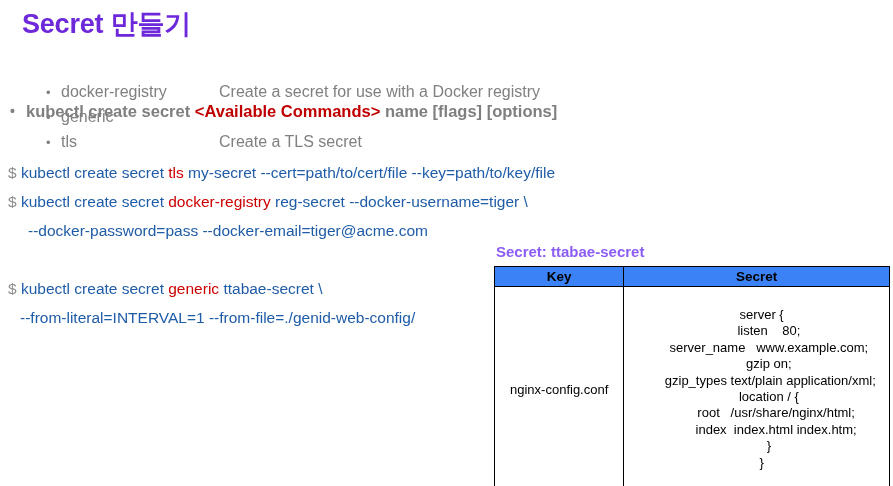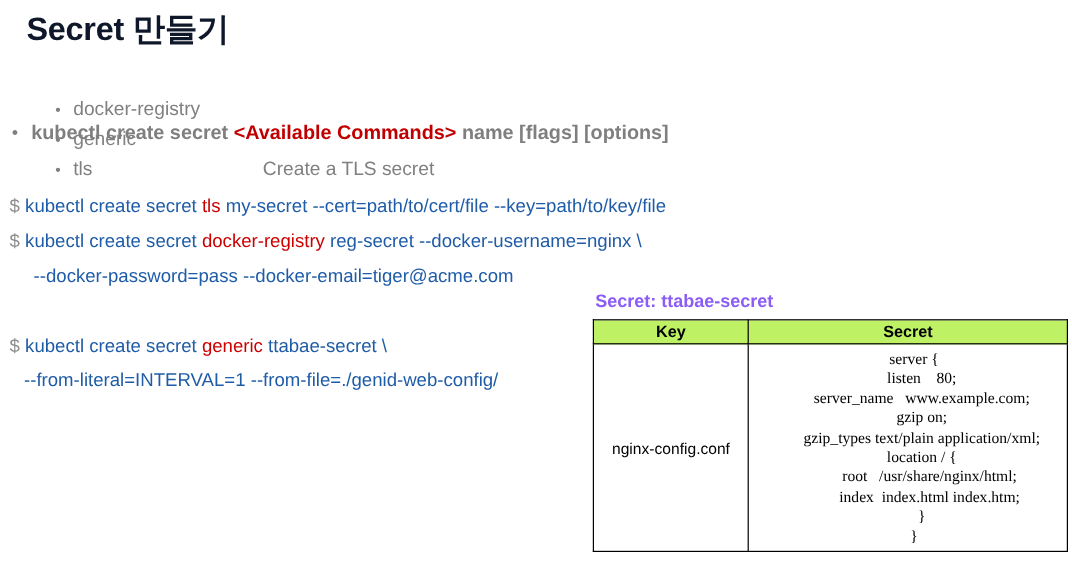--- a/index.html
+++ b/index.html
@@ -16,21 +16,21 @@
     color: #000000;
   }
 
   
   .slide-title {
     position: absolute;
     left: 22px;
     top: 6px;
     font-size: 27px;
     font-weight: bold;
-    color: #0f172a;
+    color: #6d28d9;
     letter-spacing: -0.2px;
     white-space: nowrap;
   }
 
   
   .bullet-l1 {
     position: absolute;
     left: 10px;
     top: 57px;
     font-size: 16.5px;
@@ -115,21 +115,21 @@
     table-layout: fixed;
   }
   .secret-table th,
   .secret-table td {
     border: 1px solid #000000;
     font-size: 13px;
     color: #000000;
     padding: 0;
   }
   .secret-table th {
-    background: #bef264;
+    background: #3b82f6;
     font-weight: bold;
     height: 19px;
     text-align: center;
     font-size: 13.5px;
   }
   .secret-table td {
     text-align: center;
     height: 19px;
   }
   .col-key { width: 129px; }
@@ -138,63 +138,64 @@
   .cell-key-label {
     text-align: center;
     vertical-align: middle;
   }
   .cell-code {
     text-align: left;
     vertical-align: top;
     padding: 4px 0 4px 10px !important;
   }
   .cell-code pre {
-    margin: 0;
-    font-family: Liberation Serif, serif;
+    margin: 16px;
+    font-family: Liberation Sans, sans-serif;
     font-size: 13px;
     line-height: 16.4px;
     color: #000000;
     white-space: pre;
   }
 </style>
 </head>
 <body>
 
 <div class="slide-title">Secret 만들기</div>
 
 <div class="bullet-l1">
   <span class="dot">•</span><span>kubectl create secret </span><span class="red">&lt;Available Commands&gt;</span><span> name [flags] [options]</span>
 </div>
 
 <div class="subitems">
 
   <div class="sub-row">
     <span class="dot">•</span>
     <span class="cmd-name">docker-registry</span>
+    <span class="cmd-desc">Create a secret for use with a Docker registry</span>
   </div>
 
   <div class="sub-row">
     <span class="dot">•</span>
     <span class="cmd-name">generic</span>
   </div>
 
   <div class="sub-row">
     <span class="dot">•</span>
     <span class="cmd-name">tls</span>
     <span class="cmd-desc">Create a TLS secret</span>
   </div>
 
 </div>
 
 <div class="shell l1">
   <span class="prompt">$</span><span> kubectl create secret </span><span class="red">tls</span><span> my-secret  --cert=path/to/cert/file  --key=path/to/key/file</span>
 </div>
 
 <div class="shell l2">
-  <span class="prompt">$</span><span> kubectl create secret </span><span class="red">docker-registry</span><span> reg-secret  --docker-username=nginx \</span>
+  <span class="prompt">$</span><span> kubectl create secret </span><span class="red">docker-registry</span><span> reg-secret  --docker-username=tiger \</span>
 </div>
 
 <div class="shell l3">--docker-password=pass  --docker-email=tiger@acme.com</div>
 
 <div class="shell l4">
   <span class="prompt">$</span><span> kubectl create secret </span><span class="red">generic</span><span> ttabae-secret \</span>
 </div>
 
 <div class="shell l5">--from-literal=INTERVAL=1 --from-file=./genid-web-config/</div>
 

